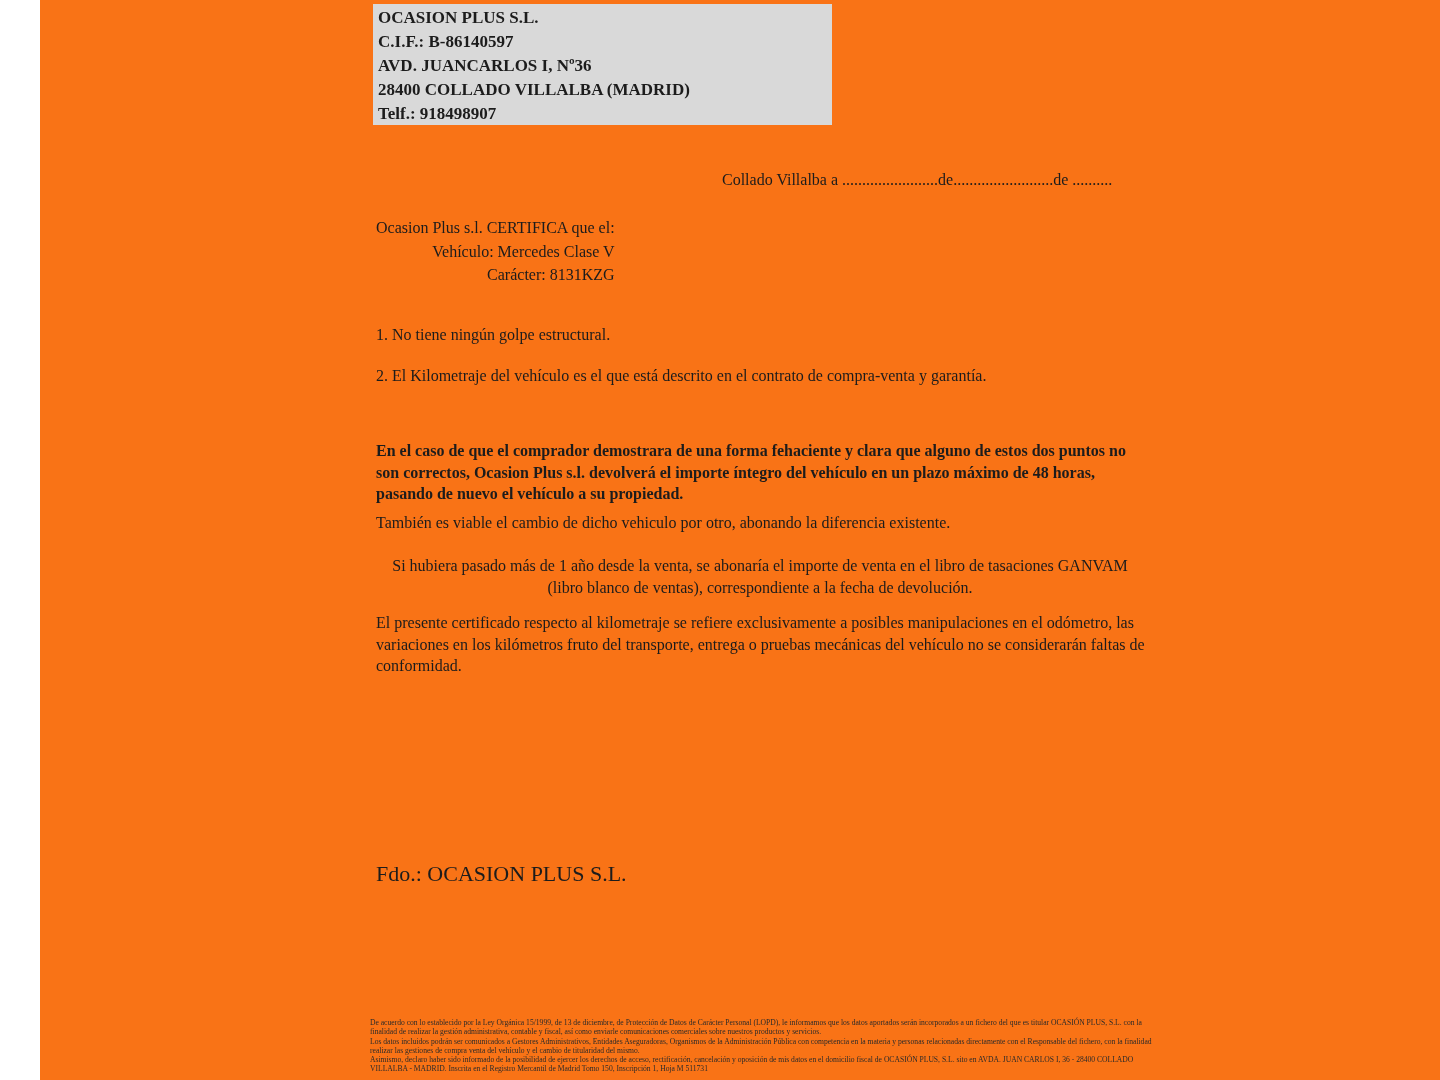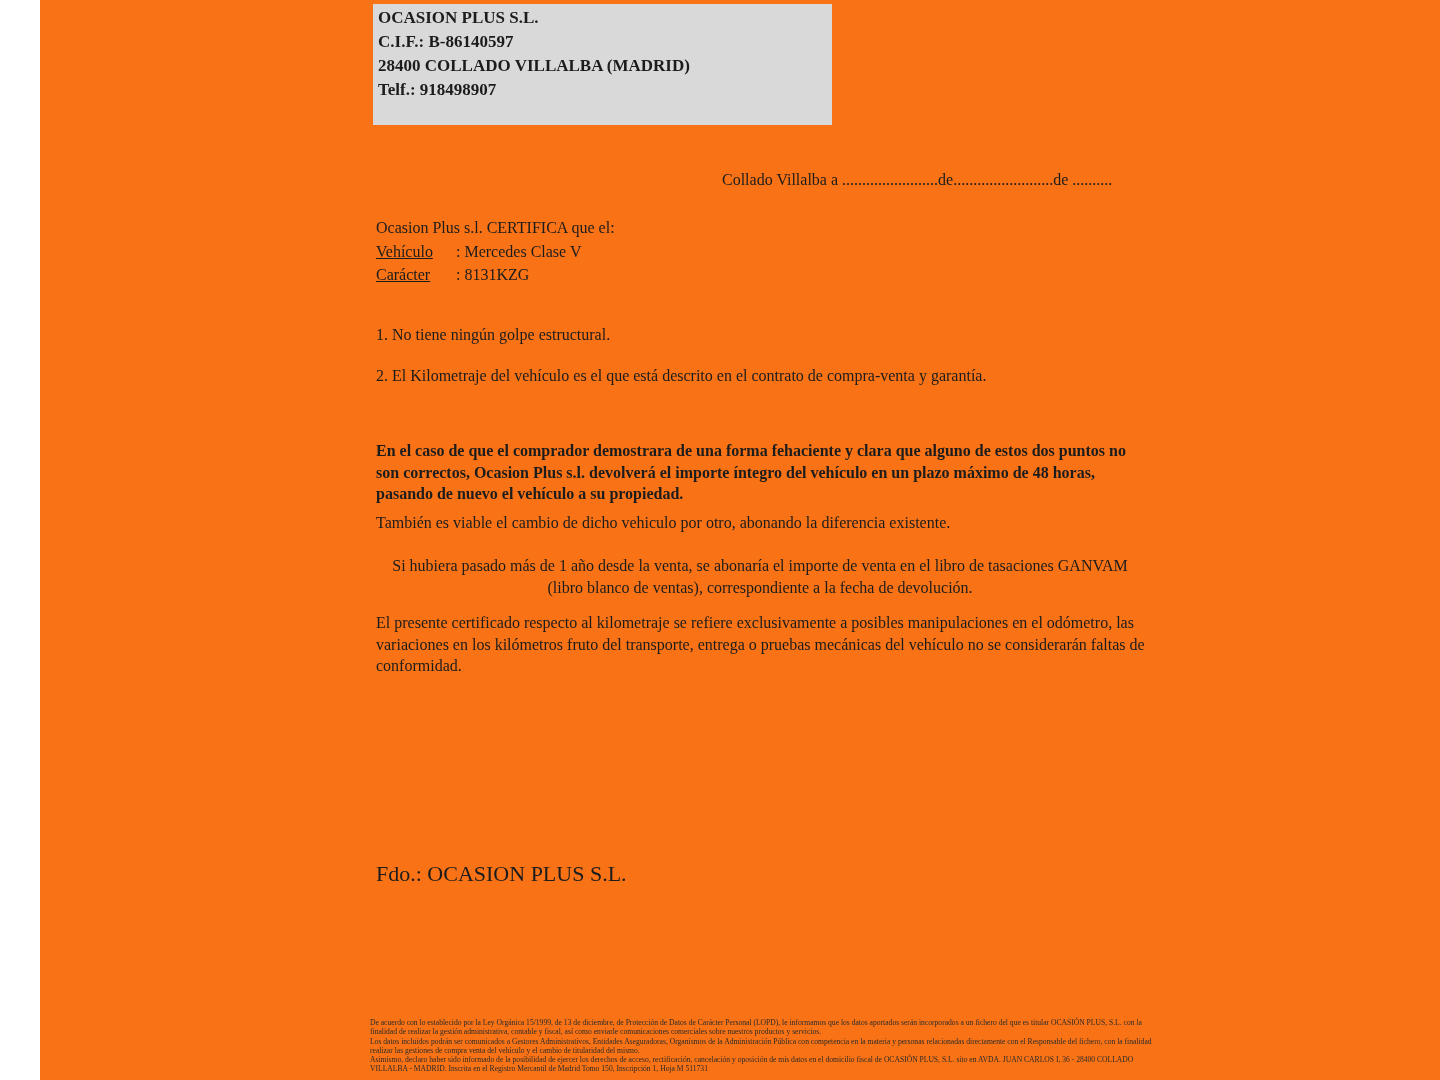--- a/index.html
+++ b/index.html
@@ -26,23 +26,24 @@
   }
   .date-line {
     left: 682px; top: 171px;
     font-size: 16px;
     white-space: nowrap;
   }
   .cert-block {
     left: 336px; top: 216px;
     font-size: 16px;
     line-height: 23.5px;
+    text-align: right;
   }
   .cert-label { display: inline-block; width: 80px; }
-  .u { text-decoration: underline; }
+  .u { }
   .point {
     left: 336px;
     font-size: 16px;
     white-space: nowrap;
   }
   .point1 { top: 326px; }
   .point2 { top: 367px; text-align: center; }
   .para {
     left: 336px;
     width: 768px;
@@ -67,20 +68,21 @@
   }
 </style>
 </head>
 <body>
 
 <div class="page">
 
   <div class="abs header-block">
     <div>OCASION PLUS S.L.</div>
     <div>C.I.F.: B-86140597</div>
+    <div>AVD. JUANCARLOS I, Nº36</div>
     <div>28400 COLLADO VILLALBA (MADRID)</div>
     <div>Telf.: 918498907</div>
   </div>
 
   <div class="abs date-line">Collado Villalba a ........................de.........................de ..........</div>
 
   <div class="abs cert-block">
     <div>Ocasion Plus s.l. CERTIFICA que el:</div>
     <div><span class="cert-label"><span class="u">Vehículo</span></span><span>: Mercedes Clase V</span></div>
     <div><span class="cert-label"><span class="u">Carácter</span></span><span>: 8131KZG</span></div>

